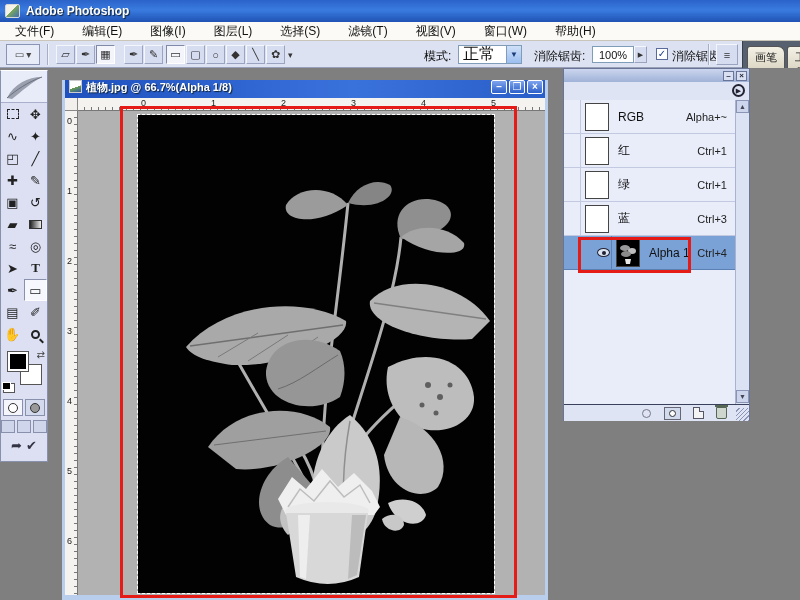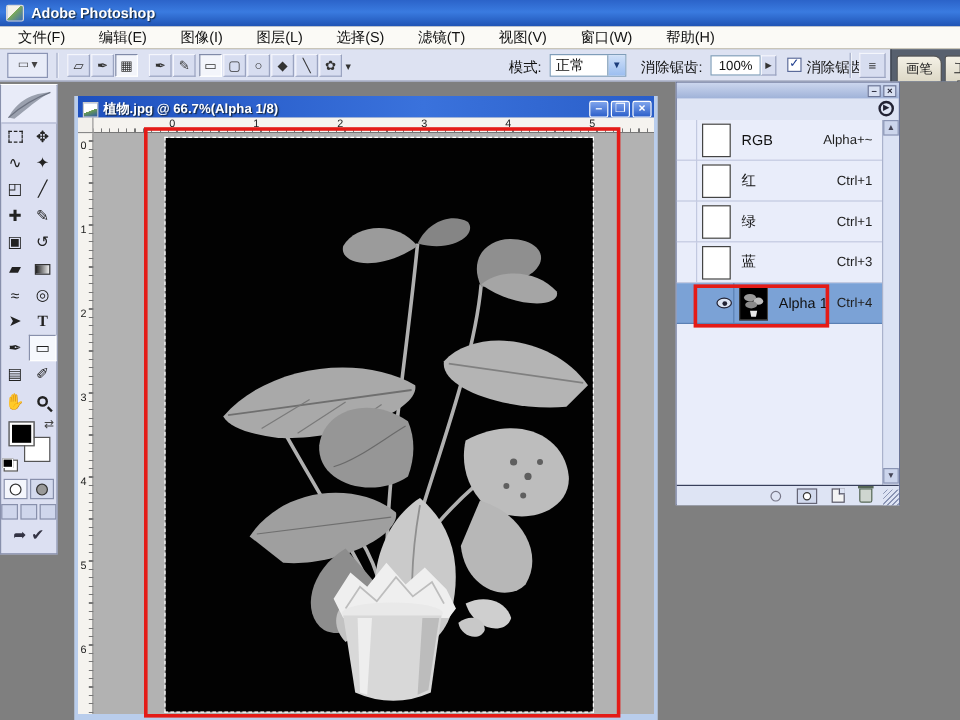--- a/index.html
+++ b/index.html
@@ -22,21 +22,21 @@
   
   #optionsbar { left:0; top:41px; width:800px; height:27px; background:#dde2f2; border-bottom:1px solid #98a0b8; color:#111; }
   .opt-btn { position:absolute; top:4px; width:19px; height:19px; background:#d7ddf0;
     border:1px solid #9aa3c0; border-top-color:#f4f6fc; border-left-color:#f4f6fc;
     display:flex; align-items:center; justify-content:center; font-size:11px; color:#333; }
   .opt-btn.pressed { background:#f3f5fb; border:1px solid #808aa8; border-bottom-color:#fff; border-right-color:#fff; }
   .opt-sep { position:absolute; top:3px; width:1px; height:21px; background:#a6aec8; box-shadow:1px 0 0 #f0f3fa; }
   .opt-label { position:absolute; top:7px; font-size:12px; }
   #preset-box { left:6px; top:3px; width:34px; height:21px; background:#e8ecf8; border:1px solid #8a94b4; display:flex; align-items:center; justify-content:center; gap:2px; font-size:10px; color:#444; }
   #mode-select { top:4px; width:64px; height:19px; background:#fff; border:1px solid #7f9db9; display:flex; align-items:center; }
-  #mode-select .val { flex:1; padding-left:4px; font-size:12px; }
+  #mode-select .val { flex:1; padding-left:4px; font-size:16px; }
   .dd-btn { width:15px; height:100%; background:linear-gradient(#cfe0f8,#9cbef0); border-left:1px solid #7f9db9; font-size:8px; color:#1b3c7a; display:flex; align-items:center; justify-content:center; }
   #opacity-field { top:5px; width:42px; height:17px; background:#fff; border:1px solid #7f9db9; font-size:11px; display:flex; align-items:center; justify-content:center; }
   #opacity-arrow { top:5px; width:13px; height:17px; }
   .checkbox { top:7px; width:12px; height:12px; background:#fff; border:1px solid #5a6a9a; font-size:10px; color:#1a3a8c; line-height:10px; text-align:center; font-weight:bold; }
   #filebrowser-btn { left:716px; top:3px; width:22px; height:21px; }
   #palette-well { left:742px; top:0; width:58px; height:27px; background:#57606e; border-left:1px solid #39404c; overflow:hidden; }
   .well-tab { position:absolute; top:5px; height:22px; background:linear-gradient(#f4f1e6,#ddd8c6); border:1px solid #555;
     border-bottom:none; border-radius:3px 7px 0 0; font-size:11px; padding:3px 7px 0 7px; color:#222; }
 
   
@@ -59,22 +59,22 @@
   .mask-btn { width:20px; height:17px; border:1px solid #8890ac; background:#d4daee; display:flex; align-items:center; justify-content:center; }
   .mask-btn.pressed { background:#f4f6fc; }
   .qm-circle { width:10px; height:10px; border:1px solid #333; border-radius:50%; background:#fff; }
   .qm-circle.dark { background:#999; }
   .screen-row { display:flex; justify-content:center; gap:2px; margin-top:4px; }
   .screen-btn { width:14px; height:13px; border:1px solid #8890ac; background:#cfd6ec; }
   .jump-row { display:flex; justify-content:center; gap:4px; margin-top:5px; font-size:13px; color:#334; }
 
   
   #docwin { left:62px; top:80px; width:486px; height:520px; background:#b2b2b2; border-left:3px solid #b9cdec; border-right:3px solid #b9cdec; }
-  #doc-titlebar { left:0; top:0; width:480px; height:18px; background:linear-gradient(90deg,#1e50be,#3a72dc 60%,#2a5ec8);
-    color:#fff; display:flex; align-items:flex-end; padding:0 2px 0 4px; }
+  #doc-titlebar { left:0; top:0; width:480px; height:30px; background:linear-gradient(90deg,#1e50be,#3a72dc 60%,#2a5ec8);
+    color:#fff; display:flex; align-items:flex-start; padding:0 2px 0 4px; }
   #doc-icon { width:13px; height:13px; background:linear-gradient(160deg,#fff 55%,#6a9c50 56%,#2f5aa8); border:1px solid #ccc; margin-right:4px; }
   #doc-title { flex:1; font-size:11px; font-weight:bold; text-shadow:1px 1px 1px #123; white-space:nowrap; overflow:hidden; }
   .win-btn { width:16px; height:14px; margin-left:2px; border:1px solid #fff; border-radius:2px;
     background:linear-gradient(#7fa4ec,#2d60ca); color:#fff; font-size:10px; line-height:12px; text-align:center; font-weight:bold; }
   #ruler-corner { left:0; top:18px; width:13px; height:13px; background:#f2f0ec; border-right:1px solid #888; border-bottom:1px solid #888; }
   #hruler { left:13px; top:18px; width:467px; height:13px; background:#f5f3ef; border-bottom:1px solid #777;
     background-image:repeating-linear-gradient(90deg,transparent 0 6px,#777 6px 7px); background-size:100% 4px; background-position:0 9px; background-repeat:no-repeat; }
   #vruler { left:0; top:31px; width:13px; height:489px; background:#f5f3ef; border-right:1px solid #777;
     background-image:repeating-linear-gradient(180deg,transparent 0 6px,#777 6px 7px); background-size:4px 100%; background-position:9px 0; background-repeat:no-repeat; }
   .hnum { position:absolute; top:0; font-size:9px; color:#222; }

